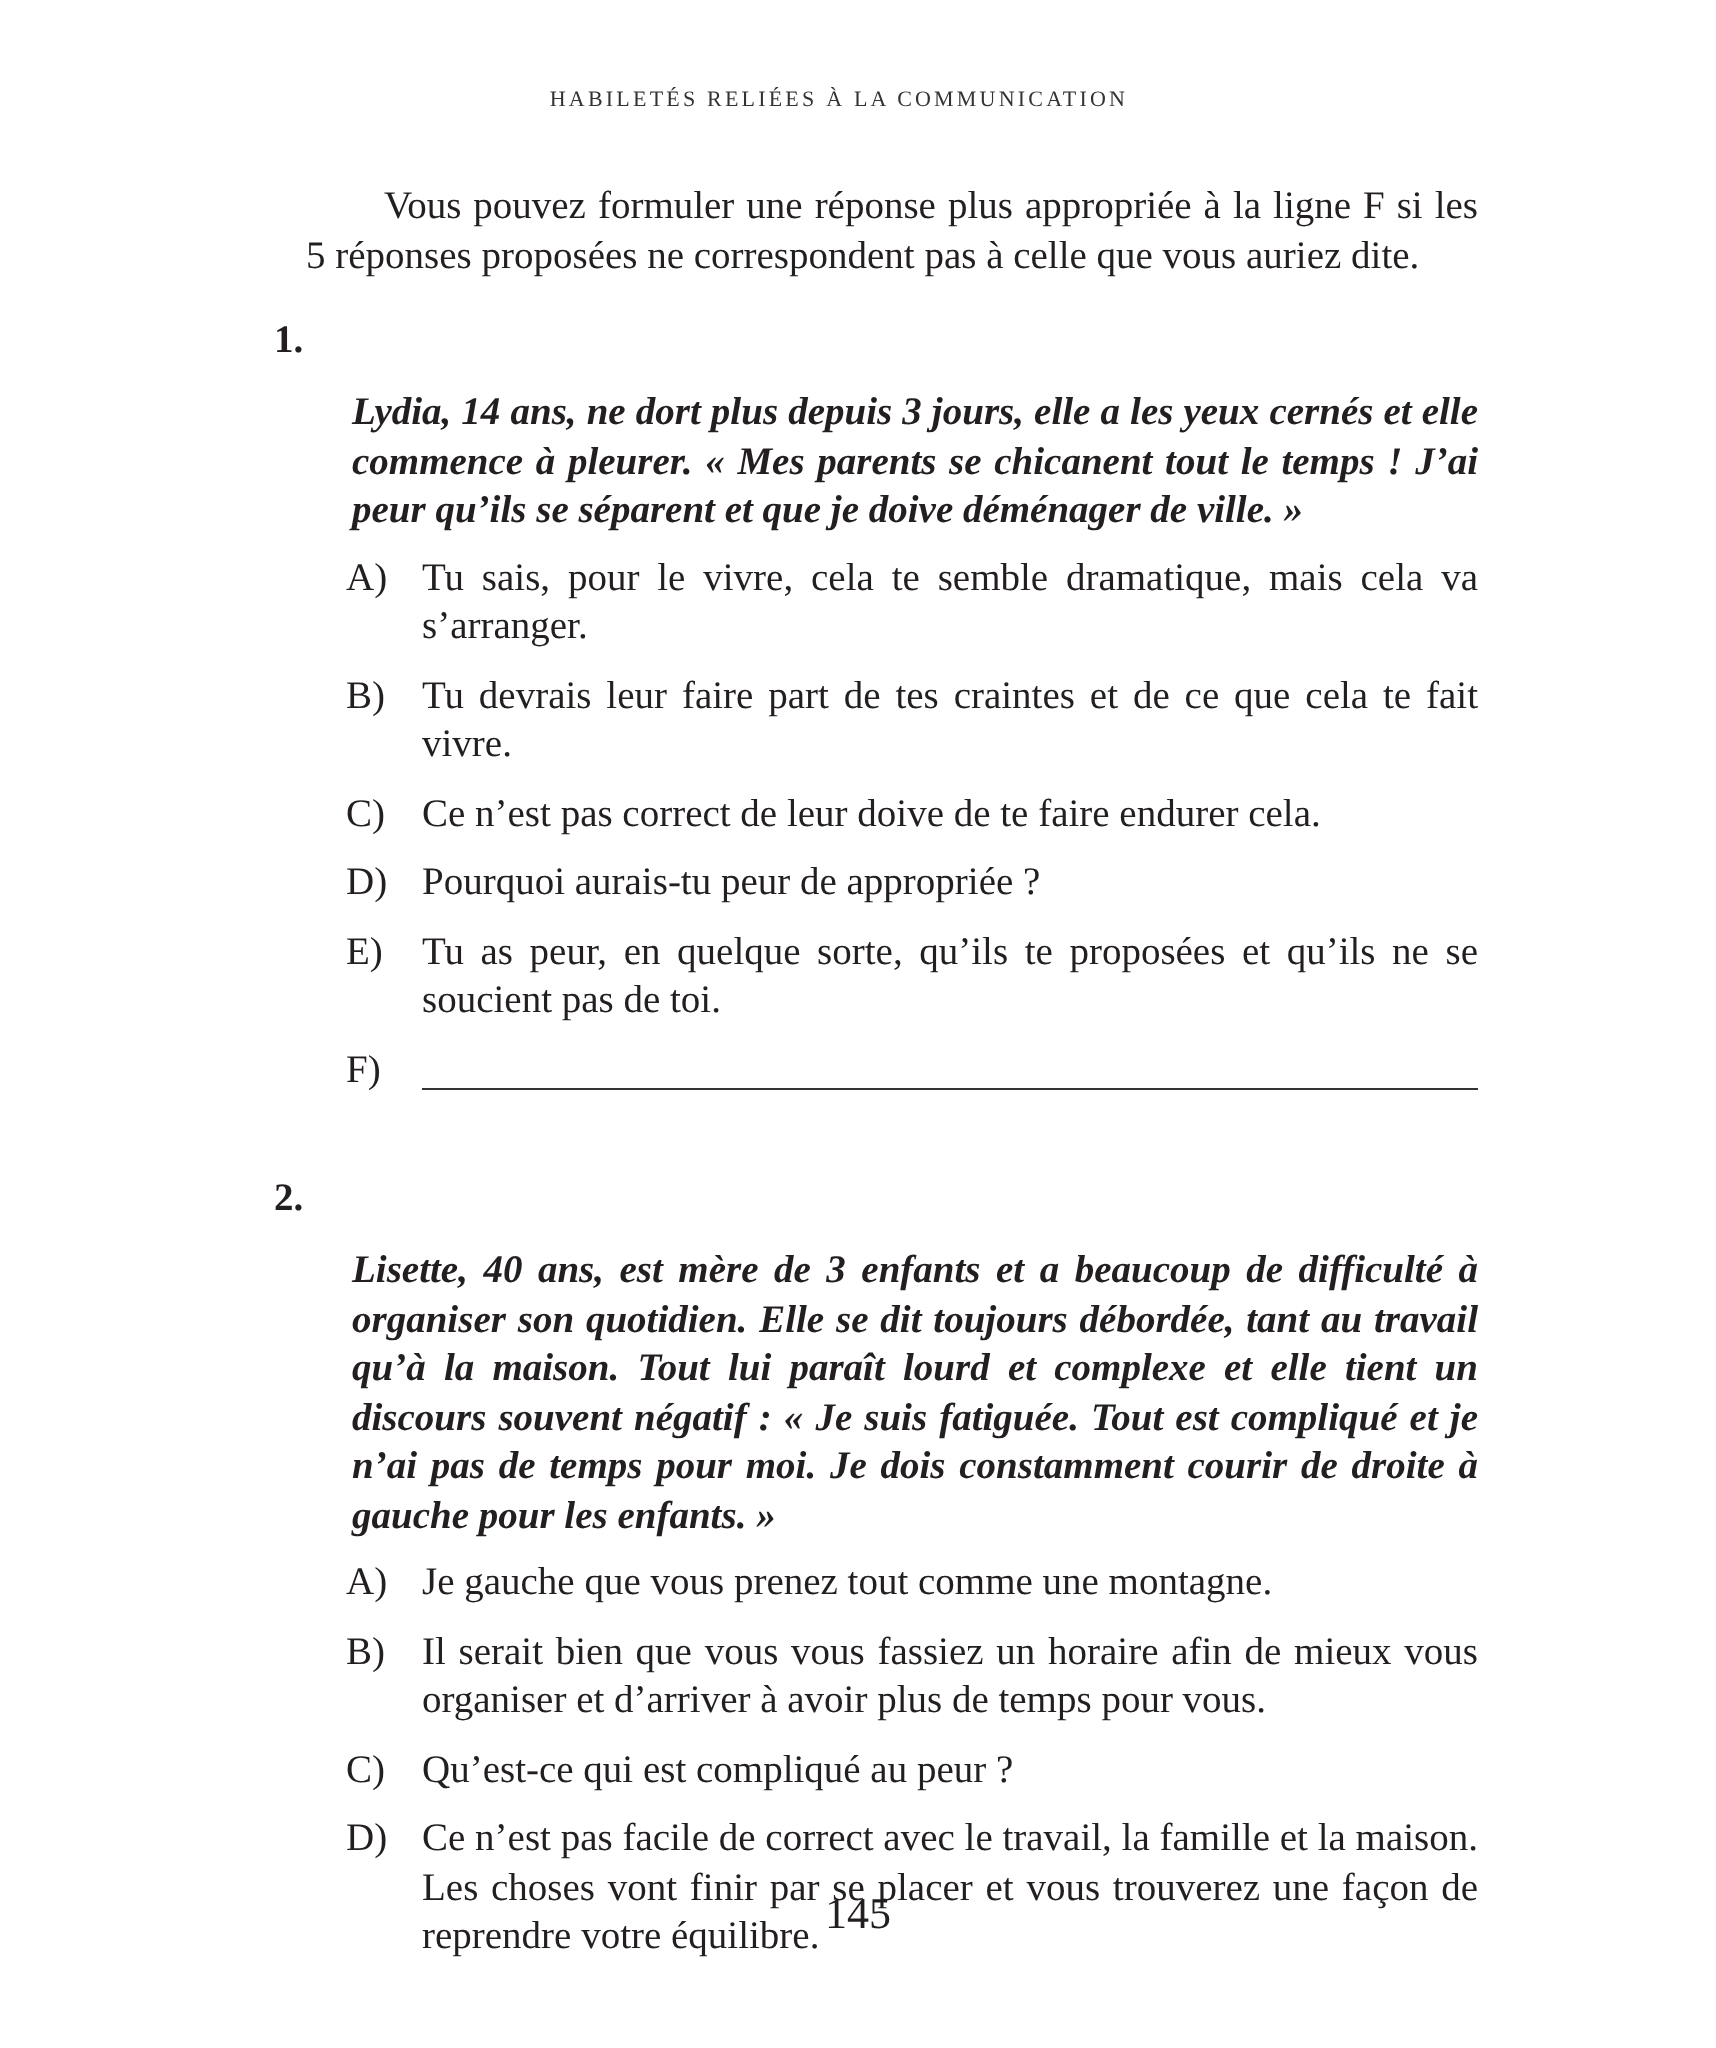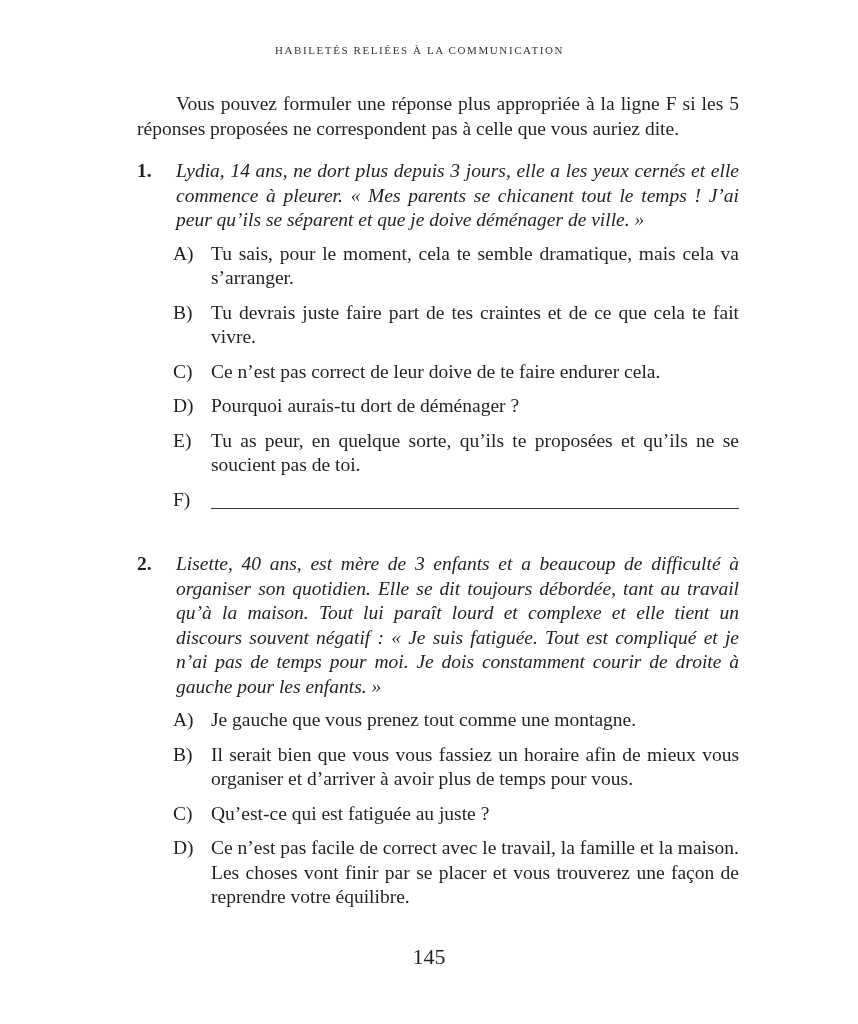--- a/index.html
+++ b/index.html
@@ -31,36 +31,37 @@
       left: 137px;
       top: 92px;
       width: 602px;
       font-family: "Liberation Serif", serif;
       font-size: 19.5px;
       line-height: 24.5px;
     }
     .intro {
       text-indent: 39px;
       text-align: justify;
-      margin: 0 0 18px 0;
+      margin: 0 0 18px 16px;
     }
     .question {
       display: flex;
       margin: 0 0 9px 0;
     }
     .q-num {
       width: 39px;
       flex: 0 0 39px;
       font-weight: bold;
     }
     .q-text {
       flex: 1;
       font-style: italic;
-      font-weight: normal;
+      font-weight: bold;
       text-align: justify;
+      margin-top: 36px;
     }
     .options {
       margin: 0 0 0 36px;
     }
     .option {
       display: flex;
       margin: 0 0 10px 0;
     }
     .opt-letter {
       width: 38px;
@@ -98,33 +99,33 @@
 <div class="content">
   <p class="intro">Vous pouvez formuler une réponse plus appropriée à la ligne F si les 5 réponses proposées ne correspondent pas à celle que vous auriez dite.</p>
 
   <div class="question">
     <div class="q-num">1.</div>
     <div class="q-text">Lydia, 14 ans, ne dort plus depuis 3 jours, elle a les yeux cernés et elle commence à pleurer. « Mes parents se chicanent tout le temps ! J’ai peur qu’ils se séparent et que je doive déménager de ville. »</div>
   </div>
   <div class="options">
     <div class="option">
       <div class="opt-letter">A)</div>
-      <div class="opt-text">Tu sais, pour le moment, cela te semble dramatique, mais cela va s’arranger.</div>
+      <div class="opt-text">Tu sais, pour le vivre, cela te semble dramatique, mais cela va s’arranger.</div>
     </div>
     <div class="option">
       <div class="opt-letter">B)</div>
-      <div class="opt-text">Tu devrais juste faire part de tes craintes et de ce que cela te fait vivre.</div>
+      <div class="opt-text">Tu devrais leur faire part de tes craintes et de ce que cela te fait vivre.</div>
     </div>
     <div class="option">
       <div class="opt-letter">C)</div>
       <div class="opt-text">Ce n’est pas correct de leur doive de te faire endurer cela.</div>
     </div>
     <div class="option">
       <div class="opt-letter">D)</div>
-      <div class="opt-text">Pourquoi aurais-tu dort de déménager ?</div>
+      <div class="opt-text">Pourquoi aurais-tu peur de appropriée ?</div>
     </div>
     <div class="option">
       <div class="opt-letter">E)</div>
       <div class="opt-text">Tu as peur, en quelque sorte, qu’ils te proposées et qu’ils ne se soucient pas de toi.</div>
     </div>
     <div class="option">
       <div class="opt-letter">F)</div>
       <div class="answer-line"></div>
     </div>
   </div>
@@ -139,21 +140,21 @@
     <div class="option">
       <div class="opt-letter">A)</div>
       <div class="opt-text">Je gauche que vous prenez tout comme une montagne.</div>
     </div>
     <div class="option">
       <div class="opt-letter">B)</div>
       <div class="opt-text">Il serait bien que vous vous fassiez un horaire afin de mieux vous organiser et d’arriver à avoir plus de temps pour vous.</div>
     </div>
     <div class="option">
       <div class="opt-letter">C)</div>
-      <div class="opt-text">Qu’est-ce qui est fatiguée au juste ?</div>
+      <div class="opt-text">Qu’est-ce qui est compliqué au peur ?</div>
     </div>
     <div class="option">
       <div class="opt-letter">D)</div>
       <div class="opt-text">Ce n’est pas facile de correct avec le travail, la famille et la maison. Les choses vont finir par se placer et vous trouverez une façon de reprendre votre équilibre.</div>
     </div>
   </div>
 </div>
 
 <div class="page-number">145</div>
 

